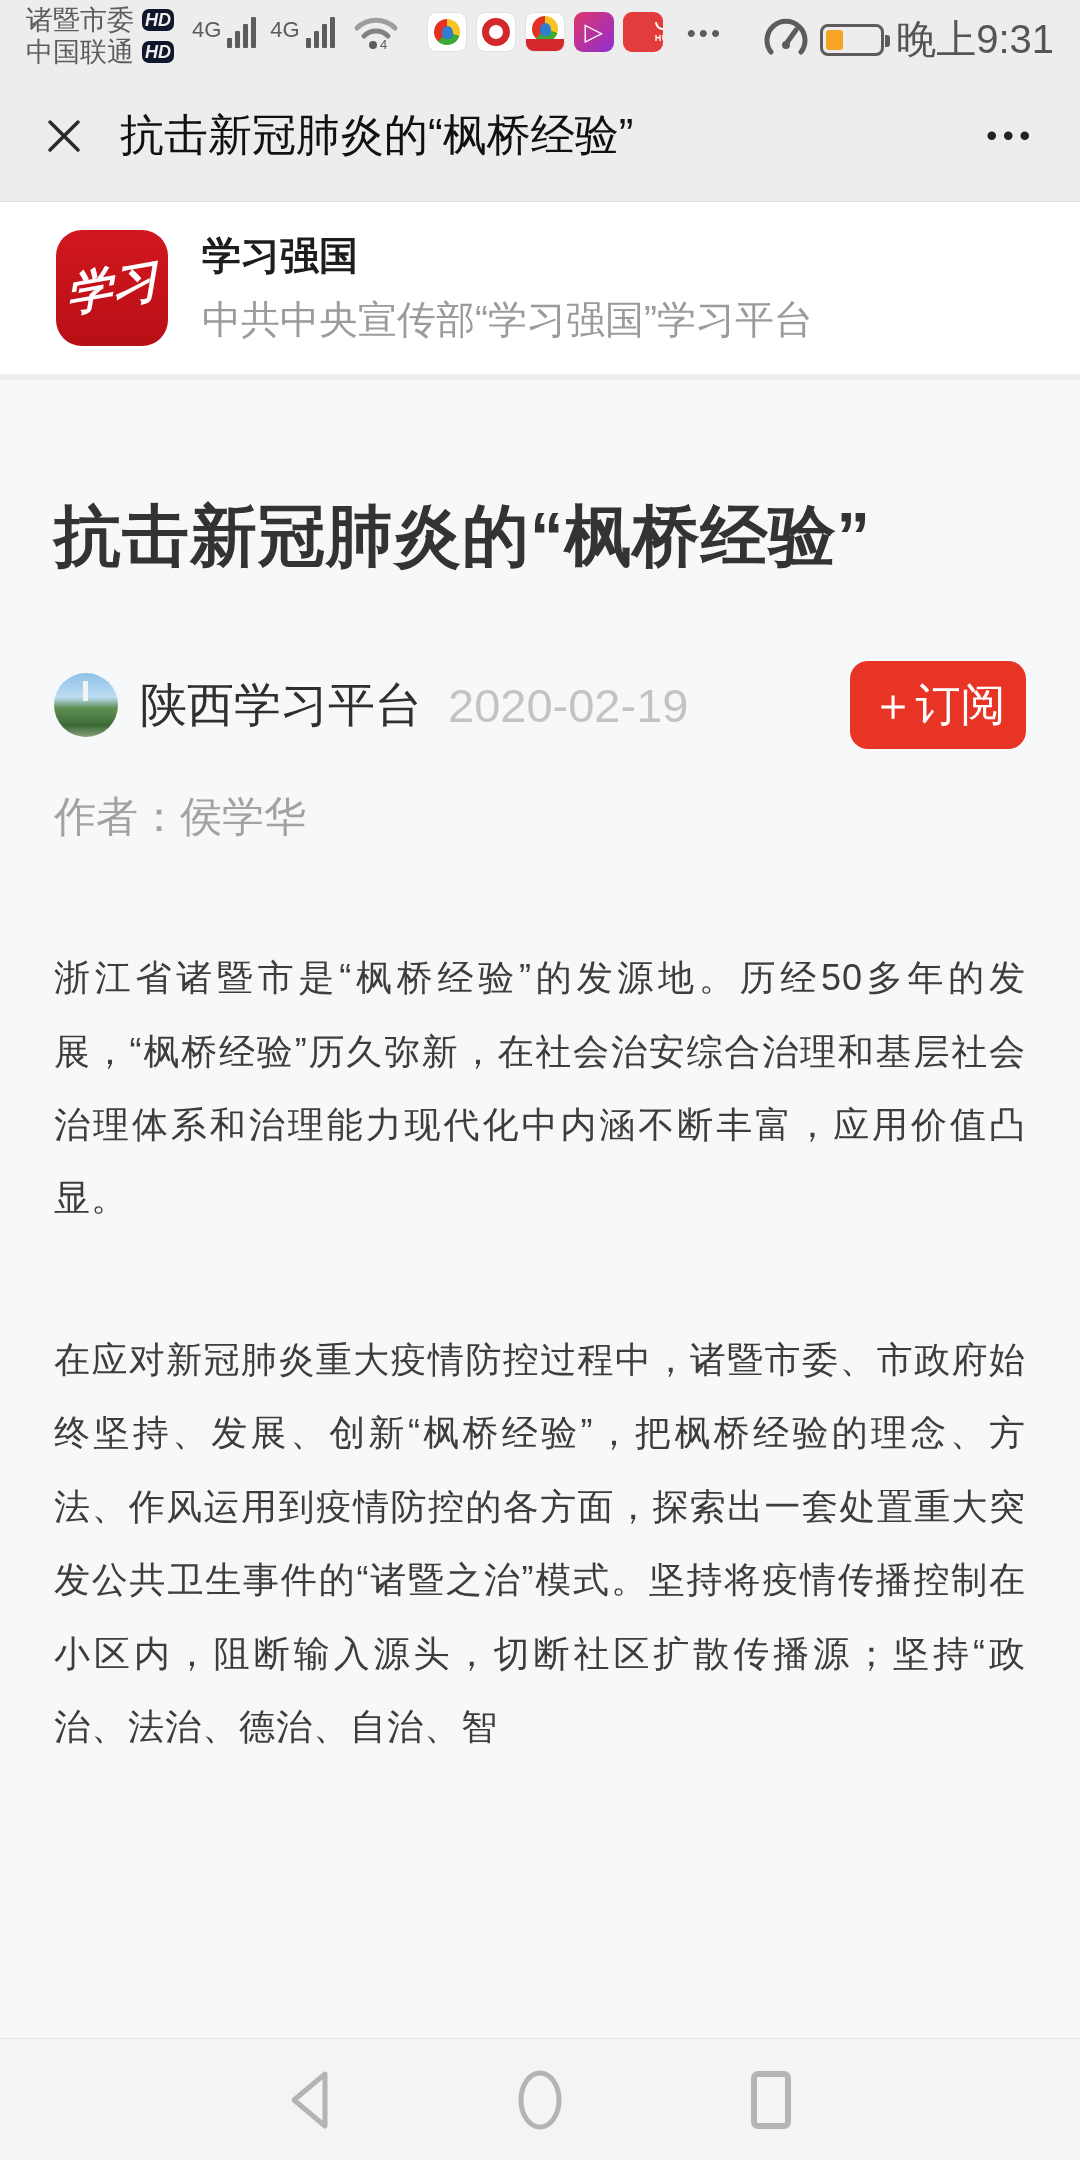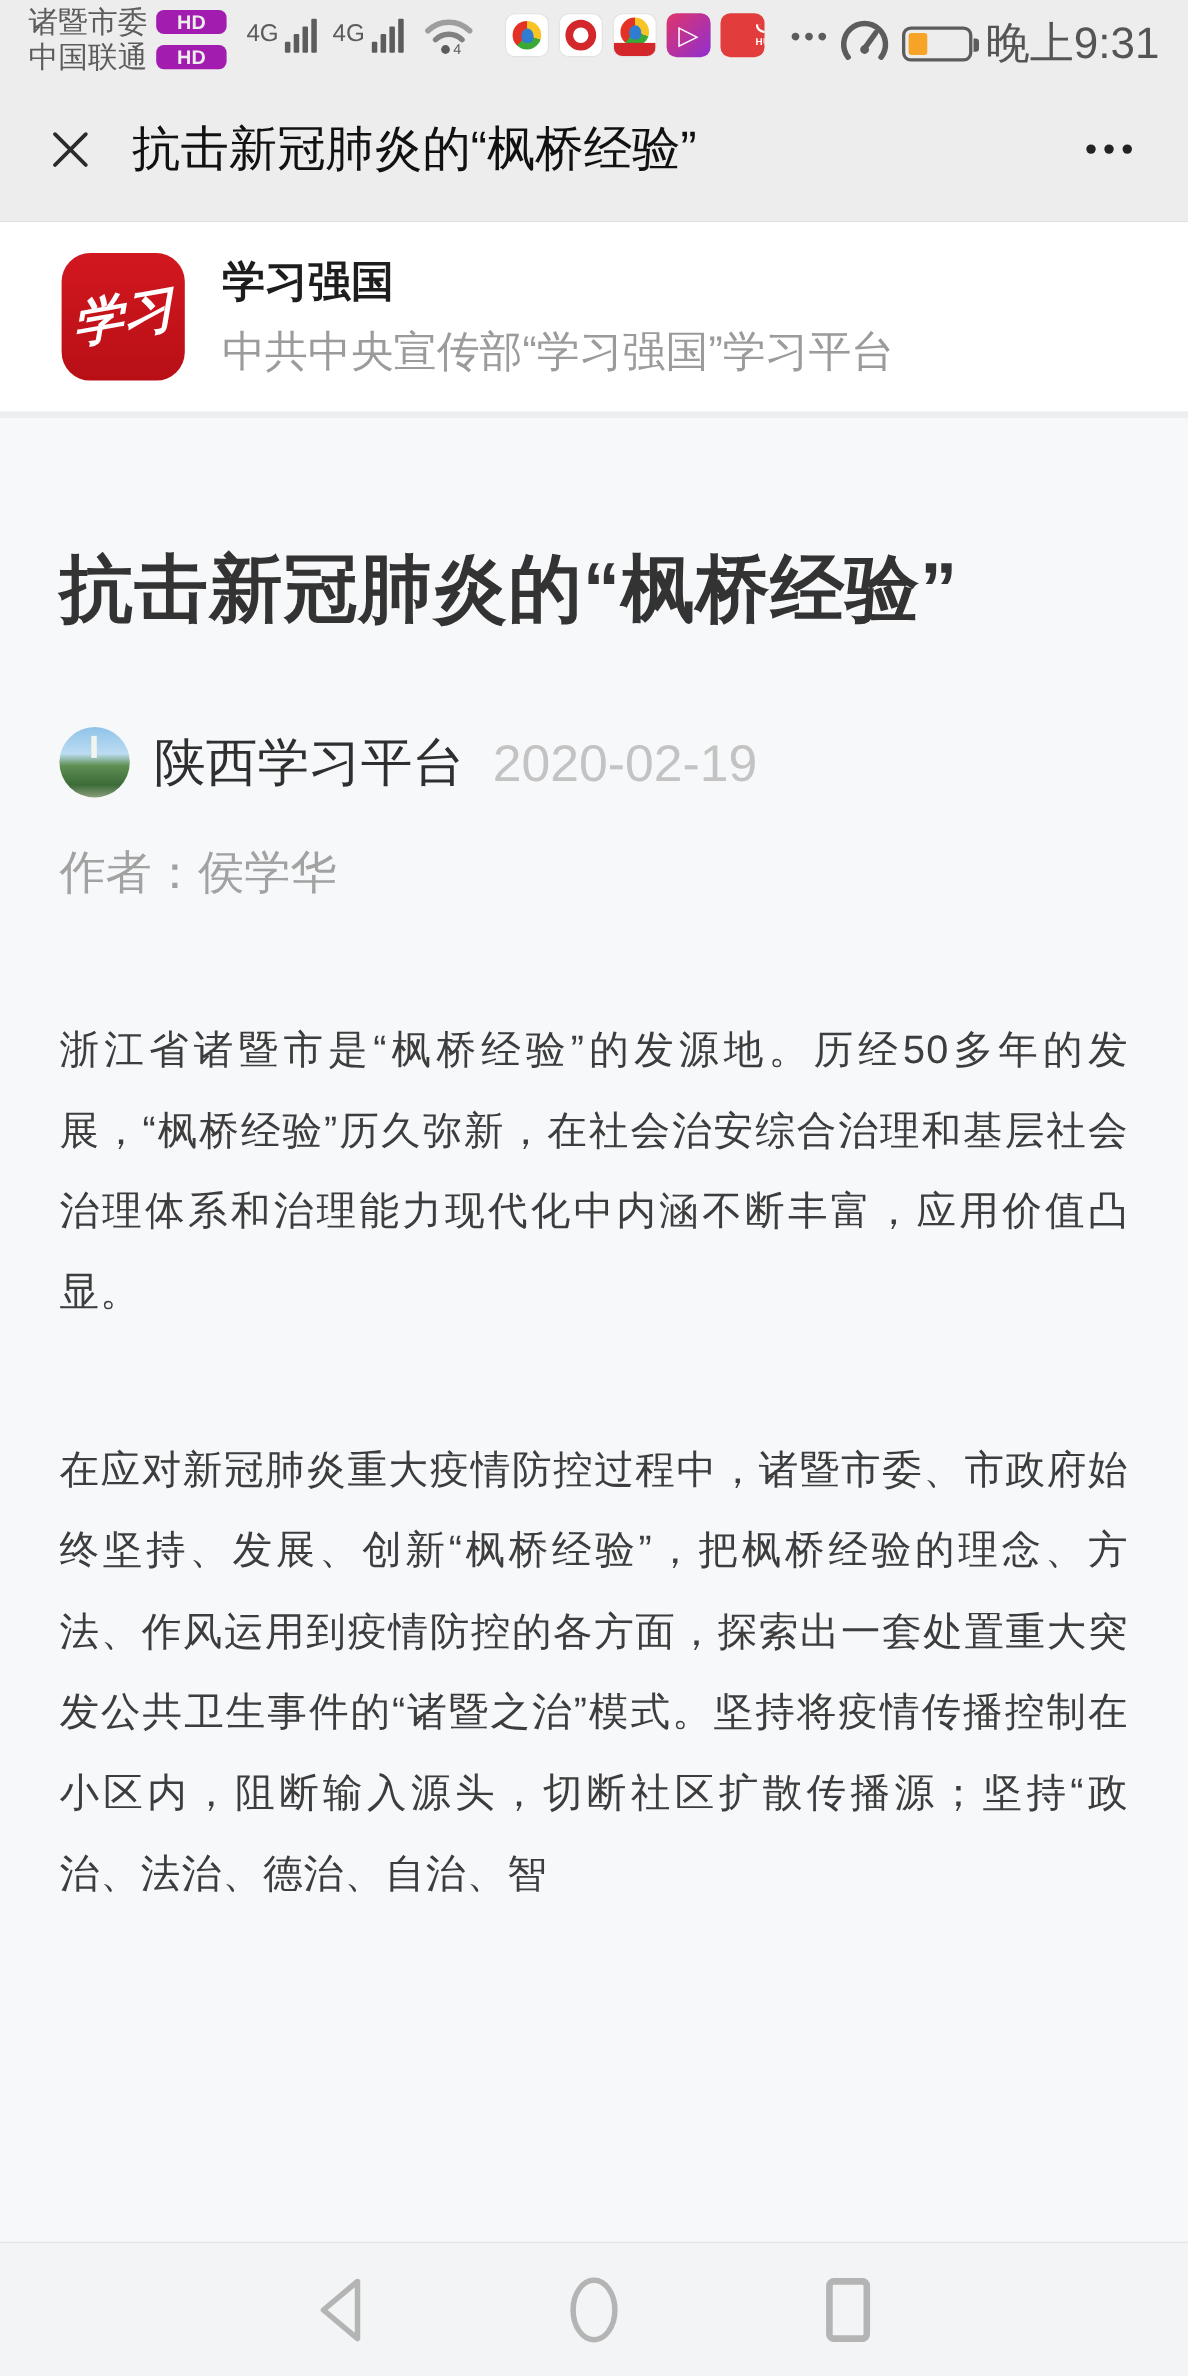--- a/index.html
+++ b/index.html
@@ -6,22 +6,22 @@
   html,body { width:1080px; height:2160px; }
   body { font-family:"Liberation Sans","DejaVu Sans",sans-serif; background:#f7f8fa; }
   .phone { position:relative; width:1080px; height:2160px; overflow:hidden; display:flex; flex-direction:column; }
 
   
   .status-bar { background:#ededed; height:70px; padding:4px 26px 0 26px;
     display:flex; justify-content:space-between; align-items:flex-start; flex:0 0 auto; }
   .sb-left { display:flex; align-items:flex-start; }
   .carriers { display:flex; flex-direction:column; line-height:32px; }
   .carrier-row { display:flex; align-items:center; gap:8px; font-size:27px; color:#5c5c5c; }
-  .hd-badge { background:#a21caf; color:#ededed; font-size:18px; font-weight:bold;
-    border-radius:7px; padding:1px 19px; line-height:20px; }
+  .hd-badge { background:#0f172a; color:#ededed; font-size:18px; font-weight:bold;
+    border-radius:7px; padding:1px 3px; line-height:20px;font-style:italic; }
   .sb-signals { display:flex; align-items:center; gap:14px; margin:8px 0 0 18px; }
   .sig-group { display:flex; align-items:flex-end; gap:6px; }
   .sig-4g { font-size:22px; font-weight:normal; color:#5c5c5c; align-self:flex-start; }
   .bars { display:flex; align-items:flex-end; gap:3px; }
   .bars i { display:block; width:5px; background:#5c5c5c; border-radius:1px; }
   .wifi { margin-left:4px; }
   .app-chips { display:flex; align-items:center; gap:9px; margin-left:14px; }
   .chip { width:40px; height:40px; border-radius:9px; position:relative; overflow:hidden; flex:0 0 auto; }
   .chip-white { background:#fff; border:1px solid #e2e2e2; }
   .chip .ball { position:absolute; left:6px; top:6px; width:26px; height:26px; border-radius:50%;
@@ -184,20 +184,21 @@
     </div>
   </div>
 
   <div class="article">
     <h1 class="art-title">抗击新冠肺炎的“枫桥经验”</h1>
 
     <div class="byline">
       <div class="avatar"></div>
       <span class="src-name">陕西学习平台</span>
       <span class="src-date">2020-02-19</span>
+      <button class="subscribe-btn">＋订阅</button>
     </div>
 
     <div class="author-line">作者：侯学华</div>
 
     <div class="body-text">
       <p>浙江省诸暨市是“枫桥经验”的发源地。历经50多年的发展，“枫桥经验”历久弥新，在社会治安综合治理和基层社会治理体系和治理能力现代化中内涵不断丰富，应用价值凸显。</p>
       <p>在应对新冠肺炎重大疫情防控过程中，诸暨市委、市政府始终坚持、发展、创新“枫桥经验”，把枫桥经验的理念、方法、作风运用到疫情防控的各方面，探索出一套处置重大突发公共卫生事件的“诸暨之治”模式。坚持将疫情传播控制在小区内，阻断输入源头，切断社区扩散传播源；坚持“政治、法治、德治、自治、智</p>
     </div>
   </div>
 

